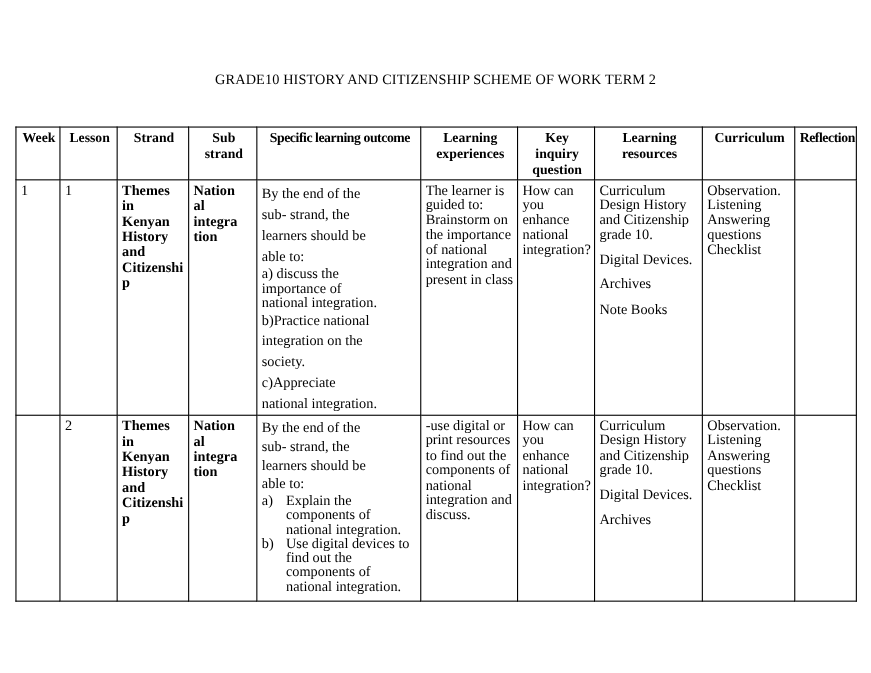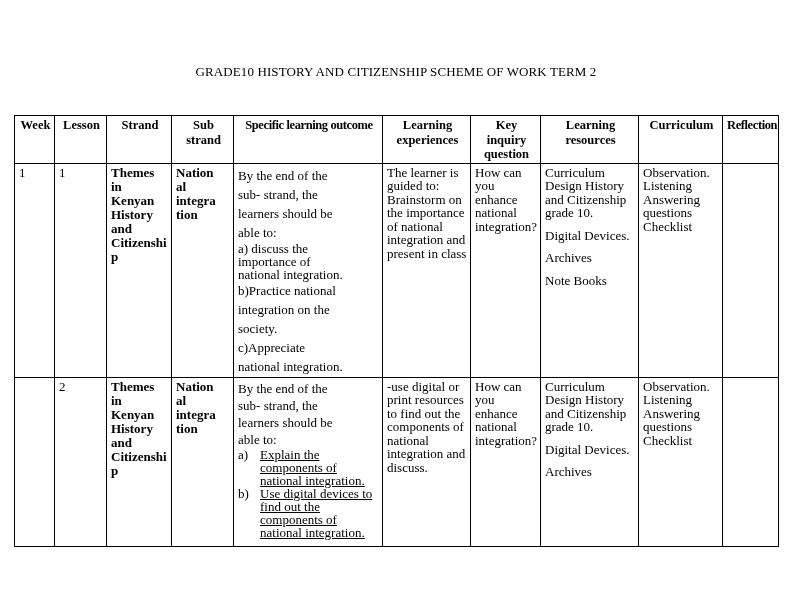--- a/index.html
+++ b/index.html
@@ -42,21 +42,21 @@
   .sow p { margin:0; }
   .lh19 { line-height:19px; }
   .lh17 { line-height:17px; }
   .lh13 { line-height:13px; }
   .m2   { margin:2px 0 2px 0; }
   td.wrap { line-height:13.5px; }
   td.res p { margin:0 0 9px 0; line-height:13.5px; }
 
   .li { display:flex; line-height:13px; margin:0; }
   .li .mk { flex:0 0 22px; }
-  .li .tx { flex:1; white-space:pre-line;text-decoration:underline; }
+  .li .tx { flex:1; white-space:pre-line; }
 </style>
 </head>
 <body>
 
 <div class="page">
 
   <div class="doc-title">GRADE10 HISTORY AND CITIZENSHIP SCHEME OF WORK TERM 2</div>
 
   <table class="sow">
     <colgroup>

